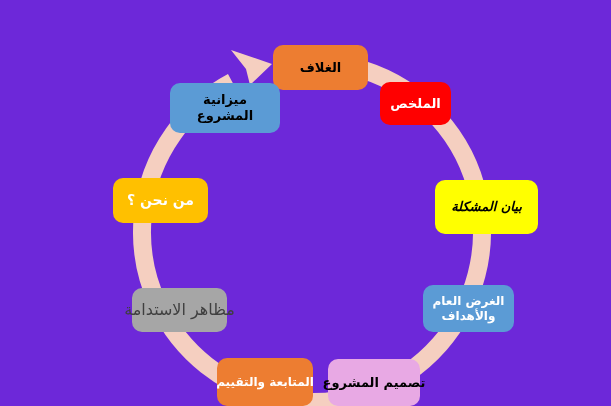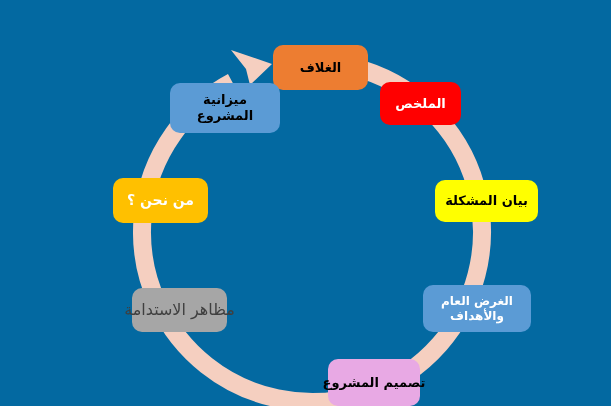--- a/index.html
+++ b/index.html
@@ -27,49 +27,50 @@
     font-weight: bold;
     font-size: 13px;
     line-height: 1.2;
     padding: 2px 3px;
     box-sizing: border-box;
     direction: rtl;
   }
   .one-line { white-space: nowrap; }
   
   .step-cover          { left: 273px; top: 45px;  width: 95px;  height: 45px; }
-  .step-summary        { left: 380px; top: 82px;  width: 81px;  height: 43px; }
-  .step-problem        { left: 435px; top: 180px; width: 103px; height: 42px; }
-  .step-purpose        { left: 423px; top: 285px; width: 108px;  height: 47px; font-size: 12px; }
+  .step-summary        { left: 380px; top: 82px;  width: 71px;  height: 43px; }
+  .step-problem        { left: 435px; top: 180px; width: 103px; height: 54px; font-style: italic; }
+  .step-purpose        { left: 423px; top: 285px; width: 91px;  height: 47px; font-size: 12px; }
   .step-design         { left: 328px; top: 359px; width: 92px;  height: 47px; }
   .step-followup       { left: 217px; top: 358px; width: 96px;  height: 48px; font-size: 12px; }
   .step-sustainability { left: 132px; top: 288px; width: 95px;  height: 44px; font-size: 16px; font-weight: 400; }
   .step-whoweare       { left: 113px; top: 178px; width: 95px;  height: 45px; font-size: 14px; text-align: center; }
   .step-budget         { left: 170px; top: 83px;  width: 110px;  height: 50px; }
 </style>
 </head>
 <body>
 
-<div class="stage" style="background-color: #0369a1;">
+<div class="stage" style="background-color: #6d28d9;">
 
   <svg class="ring-svg" viewBox="0 0 611 406" aria-hidden="true">
     <path d="M 285.4 64.1 A 170 170 0 1 1 232.2 81.9" fill="none" stroke-width="18" stroke-linecap="butt" stroke="#F5CFC0"></path>
     <polygon points="272,64 231,50 246,69 250,85" fill="#F5CFC0"></polygon>
   </svg>
 
   <div class="step step-cover one-line" dir="rtl" style="background-color: rgb(237, 125, 49); color: rgb(0, 0, 0);">الغلاف</div>
 
   <div class="step step-summary one-line" dir="rtl" style="background-color: rgb(255, 0, 0); color: rgb(255, 255, 255);">الملخص</div>
 
   <div class="step step-problem one-line" dir="rtl" style="background-color: rgb(255, 255, 0); color: rgb(0, 0, 0);">بيان المشكلة</div>
 
   <div class="step step-purpose" dir="rtl" style="background-color: rgb(91, 155, 213); color: rgb(255, 255, 255);">الغرض العام والأهداف</div>
 
   <div class="step step-design one-line" dir="rtl" style="background-color: rgb(232, 169, 228); color: rgb(0, 0, 0);">تصميم المشروع</div>
 
+  <div class="step step-followup one-line" dir="rtl" style="background-color: rgb(237, 125, 49); color: rgb(255, 255, 255);">المتابعة والتقييم</div>
 
   <div class="step step-sustainability one-line" dir="rtl" style="background-color: rgb(166, 166, 166); color: rgb(63, 63, 63);">مظاهر الاستدامة</div>
 
   <div class="step step-whoweare one-line" dir="rtl" style="background-color: rgb(255, 192, 0); color: rgb(255, 255, 255);">من نحن ؟</div>
 
   <div class="step step-budget" dir="rtl" style="background-color: rgb(91, 155, 213); color: rgb(0, 0, 0);">ميزانية المشروع</div>
 
 </div>
 
 </body></html>

